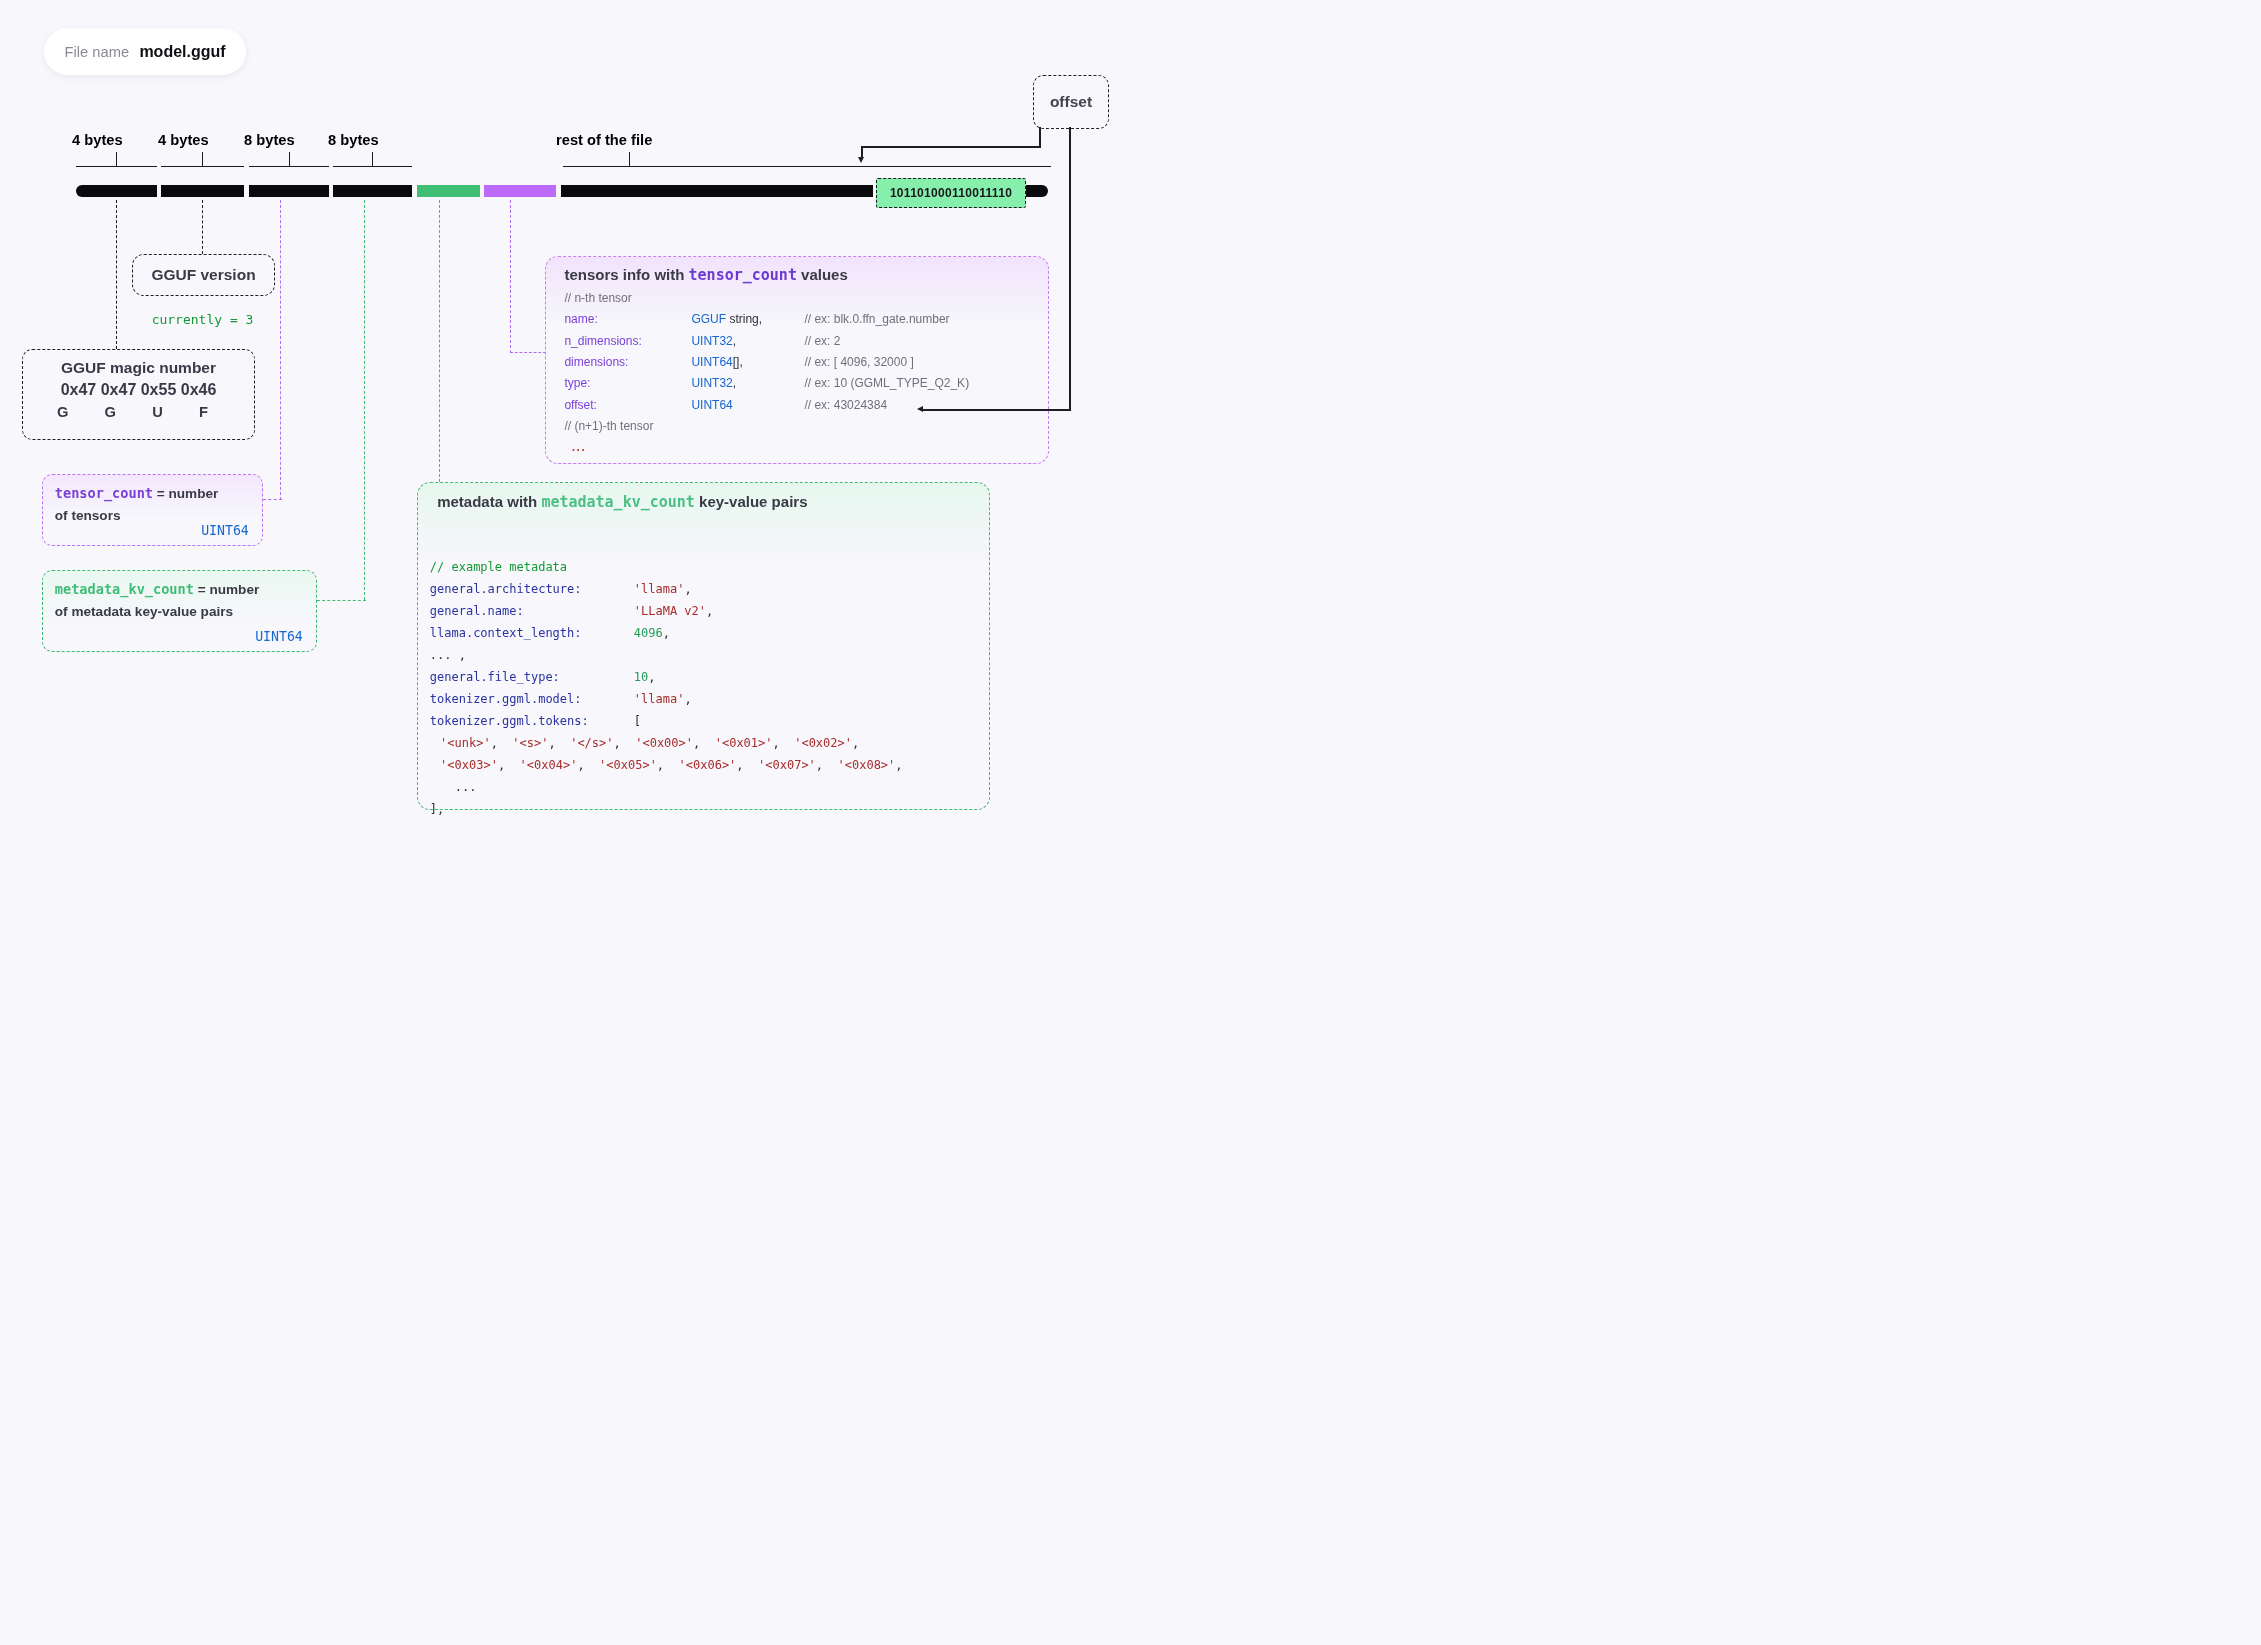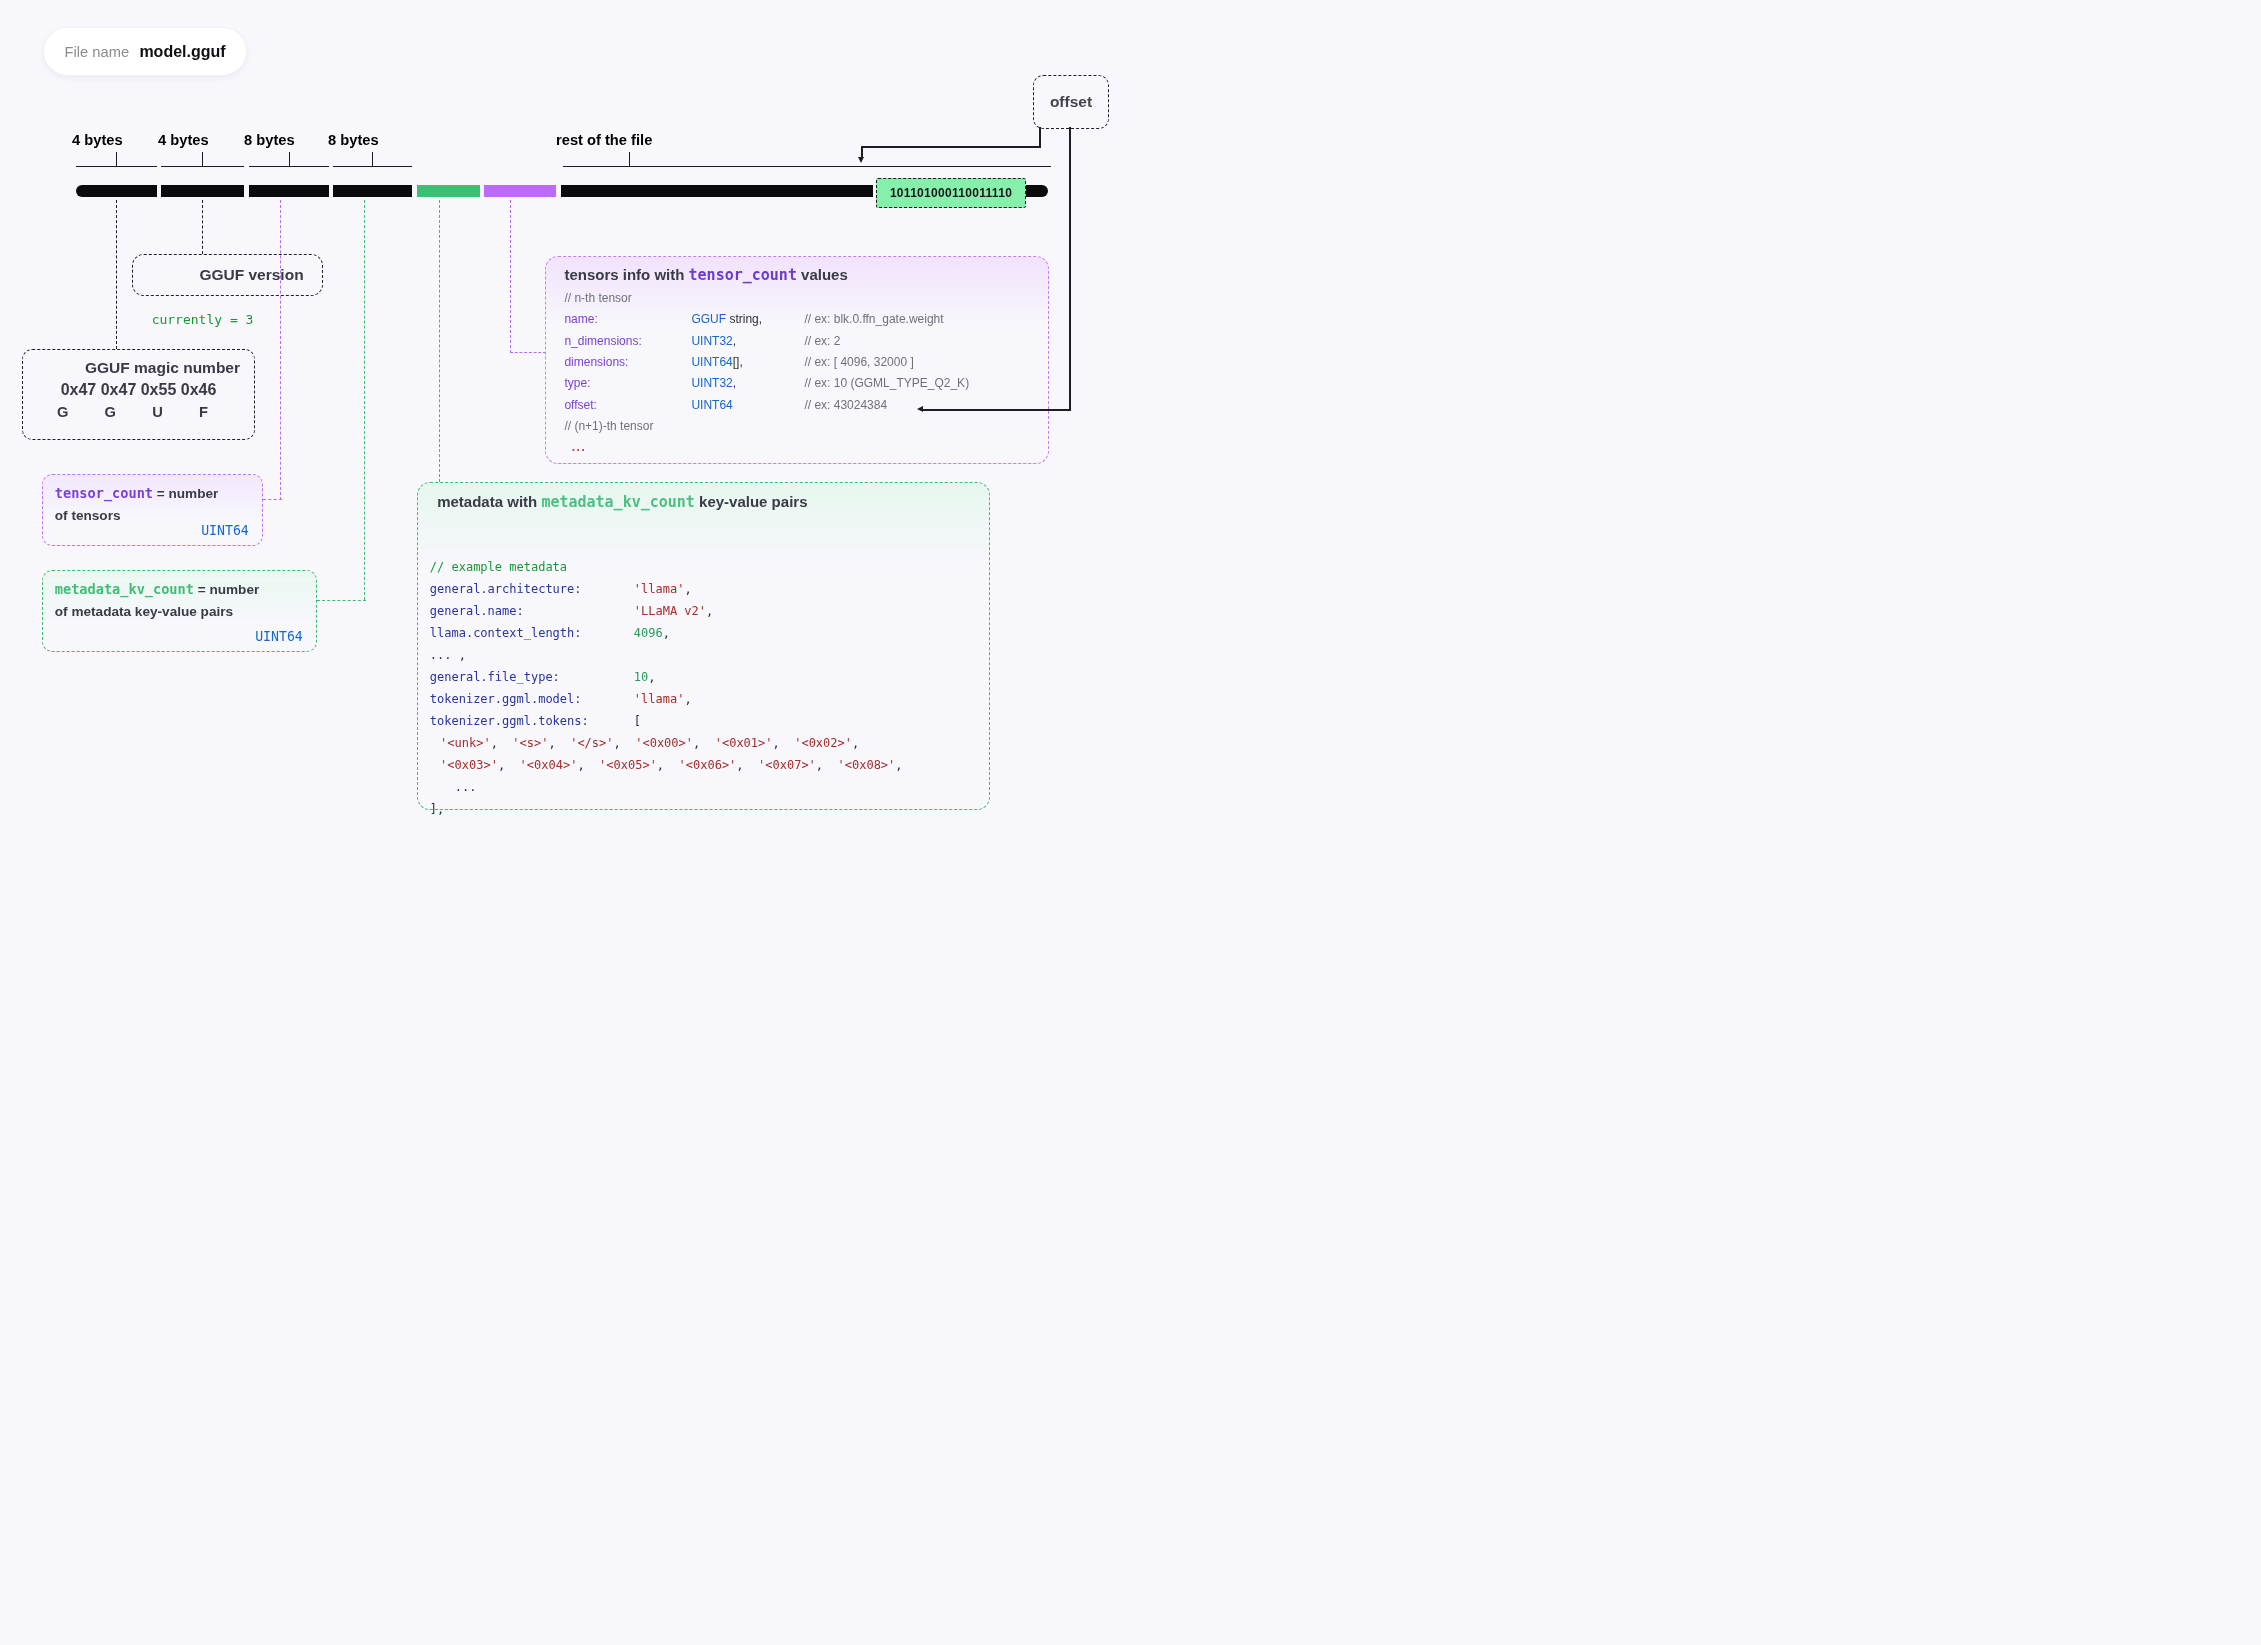--- a/index.html
+++ b/index.html
@@ -8,21 +8,21 @@
     --gray-text:#8b8b94; --code-gray:#70707b; --code-purple:#7a41d6;
     --code-blue:#1566cd; --code-navy:#2a33a0; --code-red:#a82c2c;
     --code-green:#149a34; --num-green:#259b5a; --title-purple:#6d3ad0;
     --title-green:#4cc084; --uint-blue:#1668cf; --red-dots:#c23b3b;
   }
   html,body{margin:0;padding:0;}
   body{background:#f7f7fc;font-family:"Liberation Sans",sans-serif;}
   #stage{position:relative;width:1131px;height:823px;background:#f7f7fc;overflow:hidden;}
 
   .abs{position:absolute;}
-  .sans-bold{font-weight:bold;color:var(--dark-text);padding-left:48px;}
+  .sans-bold{font-weight:bold;color:var(--dark-text);}
   .code{font-family:"DejaVu Sans Mono",monospace;}
 
   
   .pill{left:44px;top:28px;height:47px;border-radius:23.6px;background:#ffffff;
     box-shadow:0 2.2px 7.4px rgba(40,40,70,.07);display:flex;align-items:center;padding:0 20.6px;gap:10.3px;}
   .pill .lbl{font-size:14.7px;color:var(--gray-text);}
   .pill .val{font-size:16px;font-weight:bold;color:#0f0f13;}
 
   
   .seg{top:185px;height:11.8px;background:var(--bar-black);}
@@ -207,21 +207,21 @@
       <span class="kw">metadata_kv_count</span><span class="eq"> = number</span>
     </div>
     <div class="l2">of metadata key-value pairs</div>
     <div class="uint">UINT64</div>
   </div>
 
   <div class="abs tensors-box">
     <div class="boxtitle"><span>tensors info with </span><span class="mono-p">tensor_count</span><span> values</span></div>
     <div>
         <div class="trow comment">// n-th tensor</div>
-        <div class="trow field"><span class="tk">name:</span><span><span class="blue">GGUF</span><span class="drk"> string,</span></span><span class="cmt">// ex: blk.0.ffn_gate.weight</span></div>
+        <div class="trow field"><span class="tk">name:</span><span><span class="blue">GGUF</span><span class="drk"> string,</span></span><span class="cmt">// ex: blk.0.ffn_gate.number</span></div>
         <div class="trow field"><span class="tk">n_dimensions:</span><span><span class="blue">UINT32</span><span class="drk">,</span></span><span class="cmt">// ex: 2</span></div>
         <div class="trow field"><span class="tk">dimensions:</span><span><span class="blue">UINT64</span><span class="drk">[],</span></span><span class="cmt">// ex: [ 4096, 32000 ]</span></div>
         <div class="trow field"><span class="tk">type:</span><span><span class="blue">UINT32</span><span class="drk">,</span></span><span class="cmt">// ex: 10 (GGML_TYPE_Q2_K)</span></div>
         <div class="trow field"><span class="tk">offset:</span><span><span class="blue">UINT64</span><span class="drk"></span></span><span class="cmt">// ex: 43024384</span></div>
         <div class="trow comment">// (n+1)-th tensor</div>
         <div class="trow ellipsis-red">...</div>
       </div>
   </div>
 
   <div class="abs meta-box">

